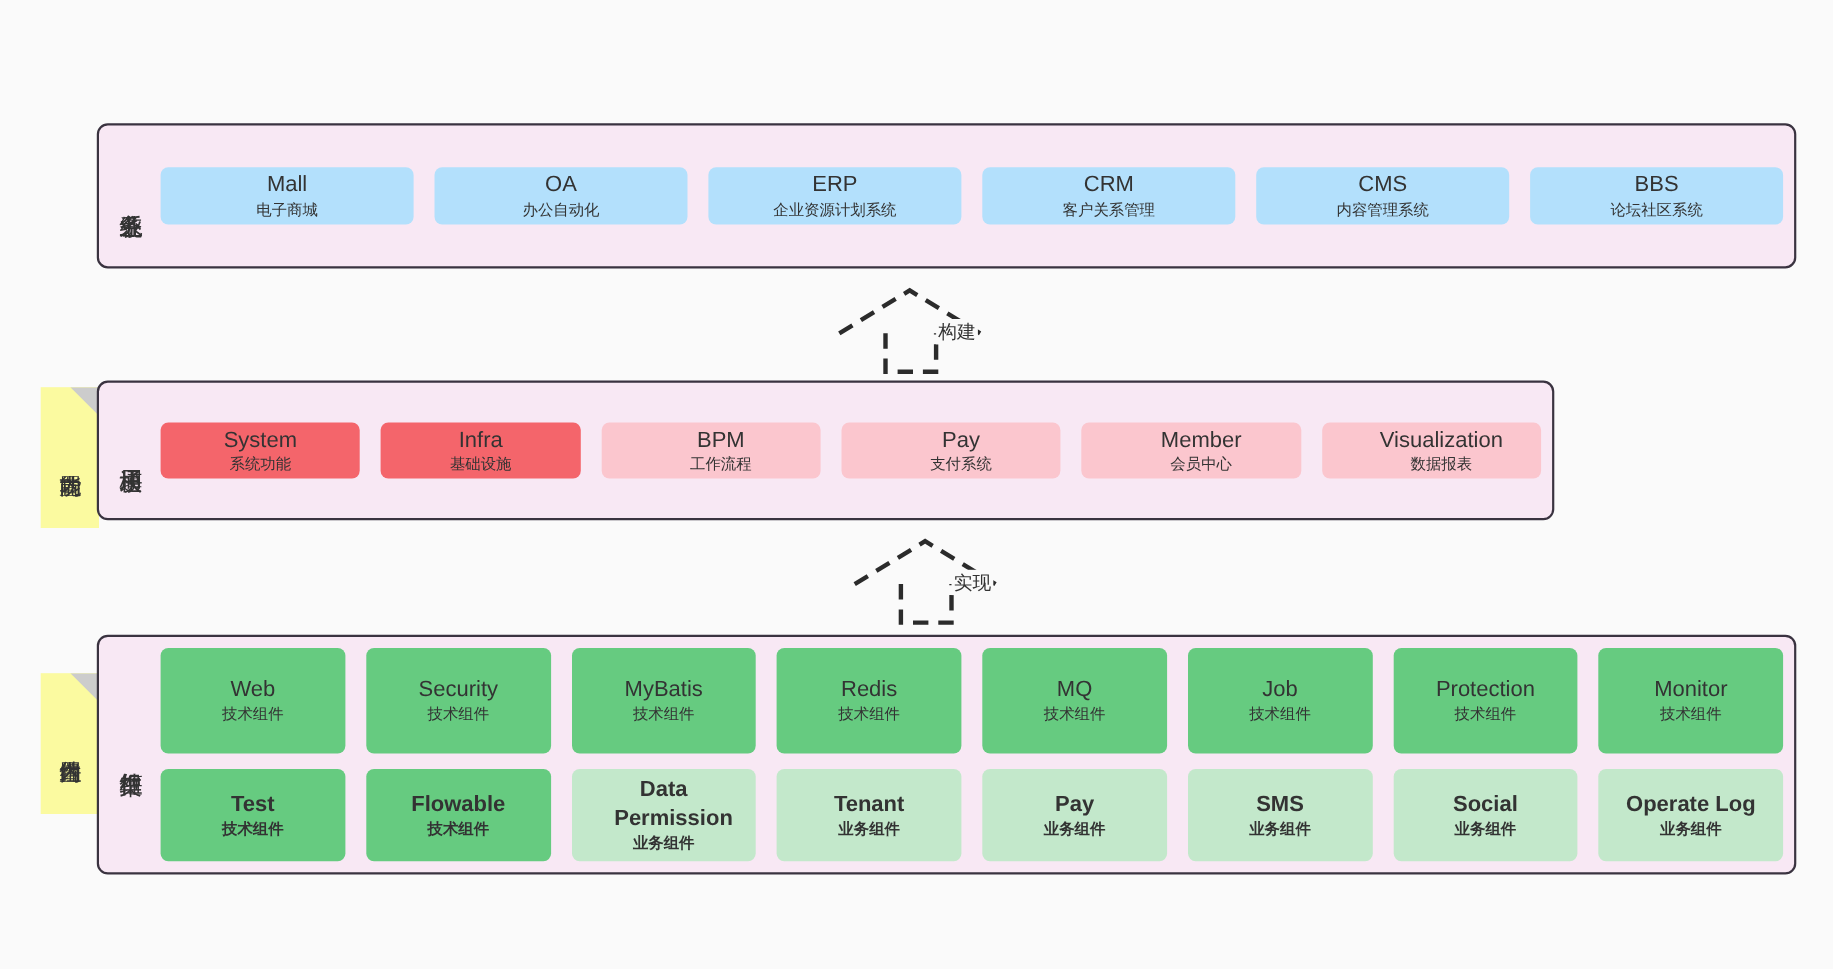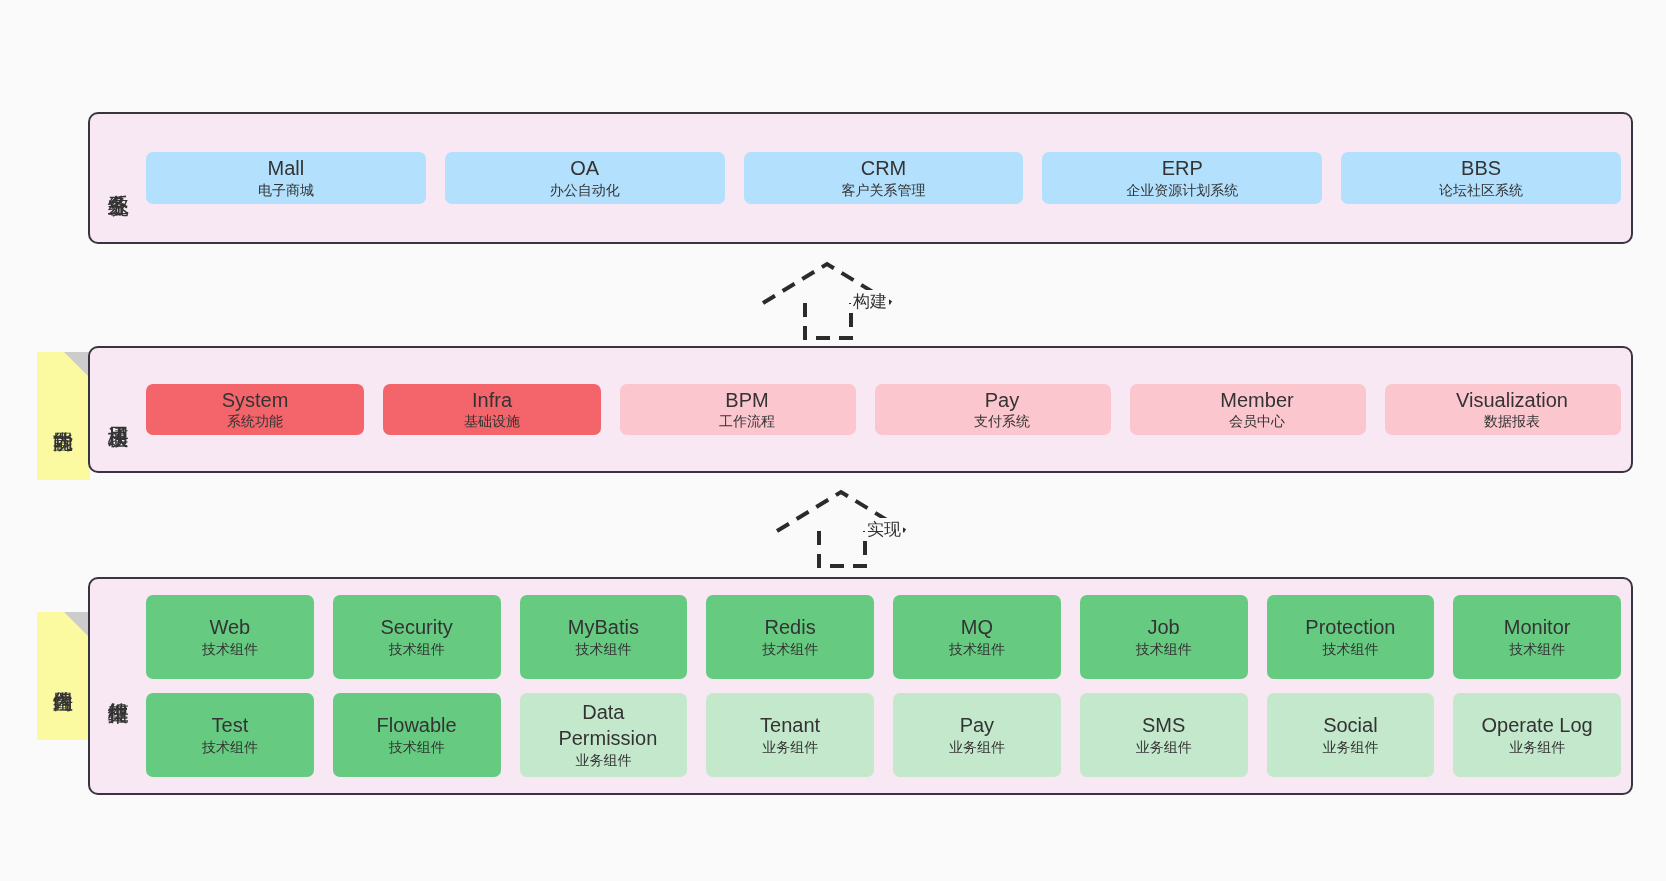--- a/index.html
+++ b/index.html
@@ -146,26 +146,30 @@
       <div class="row">
         <div class="cell c-blue">
           <span class="en">Mall</span>
           <span class="cn">电子商城</span>
         </div>
         <div class="cell c-blue">
           <span class="en">OA</span>
           <span class="cn">办公自动化</span>
         </div>
         <div class="cell c-blue">
+          <span class="en">ERP</span>
+          <span class="cn">企业资源计划系统</span>
+        </div>
+        <div class="cell c-blue">
           <span class="en">CRM</span>
           <span class="cn">客户关系管理</span>
         </div>
         <div class="cell c-blue">
-          <span class="en">ERP</span>
-          <span class="cn">企业资源计划系统</span>
+          <span class="en">CMS</span>
+          <span class="cn">内容管理系统</span>
         </div>
         <div class="cell c-blue">
           <span class="en">BBS</span>
           <span class="cn">论坛社区系统</span>
         </div>
       </div>
     </div>
   </div>
 
   <div class="arrow" style="left:755px; top:258px; width:150px; height:82px;">
@@ -174,21 +178,21 @@
       <path d="M50 45 L50 80 L96 80 L96 45" fill="none" stroke="#2b2b2b" stroke-width="4" stroke-dasharray="14,9" stroke-linecap="butt"></path>
     </svg>
     <span class="arrow-label" style="left:53px; top:32px;">构建</span>
   </div>
 
   <div class="sticky" style="left:37px; top:352px; width:53px; height:128px;">
     <span class="fold"></span>
     <span>内置功能</span>
   </div>
 
-  <div class="layer" id="layer-common" style="left:88px; top:346px; width:1545px; height:127px;">
+  <div class="layer" id="layer-common" style="left:88px; top:346px; width:1325px; height:127px;">
     <div class="layer-title">通用模块</div>
     <div class="layer-body">
       <div class="row">
         <div class="cell c-red">
           <span class="en">System</span>
           <span class="cn">系统功能</span>
         </div>
         <div class="cell c-red">
           <span class="en">Infra</span>
           <span class="cn">基础设施</span>
@@ -223,21 +227,21 @@
 
   <div class="sticky" style="left:37px; top:612px; width:53px; height:128px;">
     <span class="fold"></span>
     <span>内置组件</span>
   </div>
 
   <div class="layer" id="layer-framework" style="left:88px; top:577px; width:1545px; height:218px;">
     <div class="layer-title">框架组件</div>
     <div class="layer-body">
 
-      <div class="row" style="height:84px;">
+      <div class="row" style="height:96px;">
         <div class="cell c-green">
           <span class="en">Web</span>
           <span class="cn">技术组件</span>
         </div>
         <div class="cell c-green">
           <span class="en">Security</span>
           <span class="cn">技术组件</span>
         </div>
         <div class="cell c-green">
           <span class="en">MyBatis</span>
@@ -258,21 +262,21 @@
         <div class="cell c-green">
           <span class="en">Protection</span>
           <span class="cn">技术组件</span>
         </div>
         <div class="cell c-green">
           <span class="en">Monitor</span>
           <span class="cn">技术组件</span>
         </div>
       </div>
 
-      <div class="row" style="height:84px;">
+      <div class="row" style="height:84px;font-weight:bold;">
         <div class="cell c-green">
           <span class="en">Test</span>
           <span class="cn">技术组件</span>
         </div>
         <div class="cell c-green">
           <span class="en">Flowable</span>
           <span class="cn">技术组件</span>
         </div>
         <div class="cell c-lightgreen">
           <span class="en" style="max-width:90px;">Data Permission</span>

